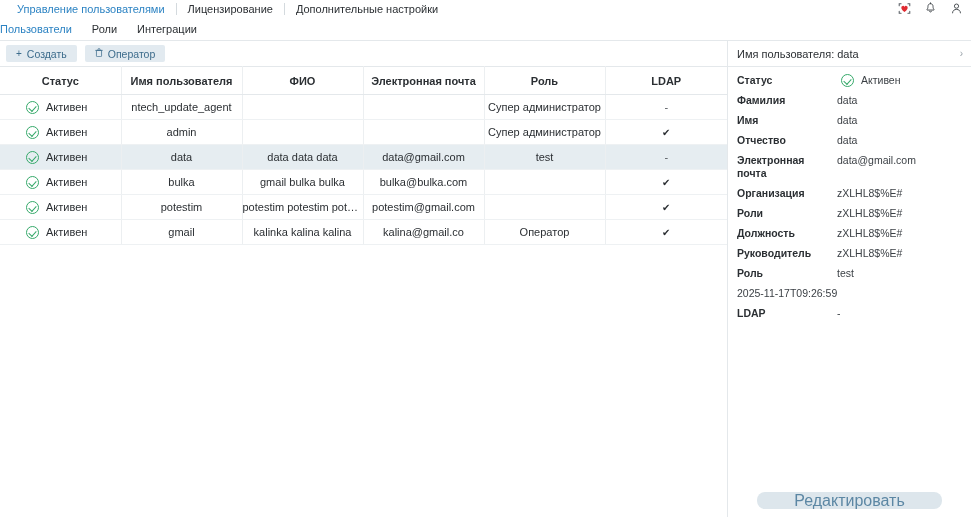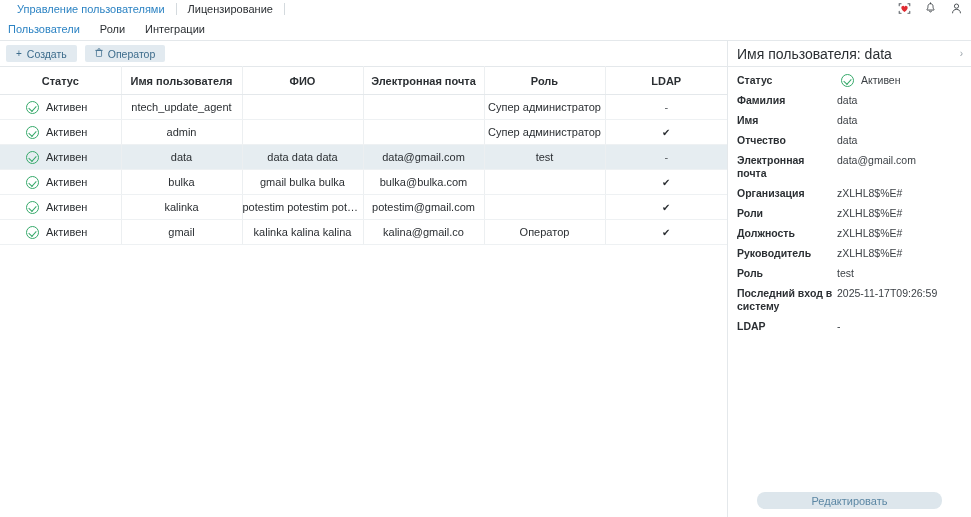--- a/index.html
+++ b/index.html
@@ -60,21 +60,20 @@
   }
   .ticon { cursor: pointer; display: block; }
 
   
   .subnav {
     position: absolute;
     top: 18px; left: 0;
     width: 971px; height: 22px;
     display: flex;
     align-items: center;
-    padding-left: 8px;
     background: #ffffff;
   }
   .subnav-item {
     font-size: 11px;
     color: #2b2f33;
     margin-right: 20px;
     line-height: 22px;
     white-space: nowrap;
     cursor: pointer;
   }
@@ -192,21 +191,21 @@
     border-top: 1px solid #e4e8eb;
   }
   .rp-header {
     height: 26px;
     display: flex;
     align-items: center;
     padding: 0 8px 0 9px;
     border-bottom: 1px solid #e4e8eb;
   }
   .rp-title {
-    font-size: 14px;
+    font-size: 11px;
     color: #2b2f33;
     flex: 1;
     white-space: nowrap;
     overflow: hidden;
     text-overflow: ellipsis;
   }
   .chev {
     color: #9aa3aa;
     font-size: 10px;
     cursor: pointer;
@@ -248,36 +247,37 @@
     align-items: center;
     justify-content: center;
   }
   .edit-btn {
     width: 185px;
     height: 17px;
     background: #dde6ec;
     border: none;
     border-radius: 8px;
     color: #5c87a4;
-    font-size: 11px;
+    font-size: 16px;
     font-family: "Liberation Sans", sans-serif;
     cursor: pointer;
   }
 </style>
 </head>
 <body>
 
 <div id="app">
 
   <div class="topbar">
     <div class="topbar-tabs" id="topbar-tabs">
         <div class="topbar-tab active">Управление пользователями</div>
         <div class="topbar-sep"></div>
         <div class="topbar-tab">Лицензирование</div>
         <div class="topbar-sep"></div>
+        <div class="topbar-tab">Дополнительные настройки</div>
       </div>
     <div class="topbar-icons">
       <span class="ticon">
         <svg width="13" height="13" viewBox="0 0 16 16">
           <path d="M1.5 4.5V2.2h2.3M14.5 4.5V2.2h-2.3M1.5 11.5v2.3h2.3M14.5 11.5v2.3h-2.3" fill="none" stroke="#5a6066" stroke-width="1.3" stroke-linecap="round"></path>
           <path d="M8 12.2S4.1 9.6 4.1 7.0a2.0 2.0 0 0 1 3.9-.8 2.0 2.0 0 0 1 3.9.8c0 2.6-3.9 5.2-3.9 5.2z" fill="#e02b32"></path>
         </svg>
       </span>
       <span class="ticon">
         <svg width="13" height="13" viewBox="0 0 16 16">
@@ -391,21 +391,21 @@
               <td></td>
               <td><span class="ldap-check">✔</span></td>
             </tr>
             <tr>
               <td>
                 <div class="cell-status">
                   <span class="okicon"></span>
                   <span>Активен</span>
                 </div>
               </td>
-              <td>kalinka</td>
+              <td>potestim</td>
               <td>potestim potestim potestim</td>
               <td>potestim@gmail.com</td>
               <td></td>
               <td><span class="ldap-check">✔</span></td>
             </tr>
             <tr>
               <td>
                 <div class="cell-status">
                   <span class="okicon"></span>
                   <span>Активен</span>
@@ -466,21 +466,20 @@
         </div>
         <div class="rp-row">
           <div class="rp-label">Руководитель</div>
           <div class="rp-value">zXLHL8$%E#</div>
         </div>
         <div class="rp-row">
           <div class="rp-label">Роль</div>
           <div class="rp-value">test</div>
         </div>
         <div class="rp-row">
-          <div class="rp-label">Последний вход в систему</div>
           <div class="rp-value">2025-11-17T09:26:59</div>
         </div>
         <div class="rp-row">
           <div class="rp-label">LDAP</div>
           <div class="rp-value">-</div>
         </div>
       </div>
     <div class="rp-footer">
       <button class="edit-btn">Редактировать</button>
     </div>

